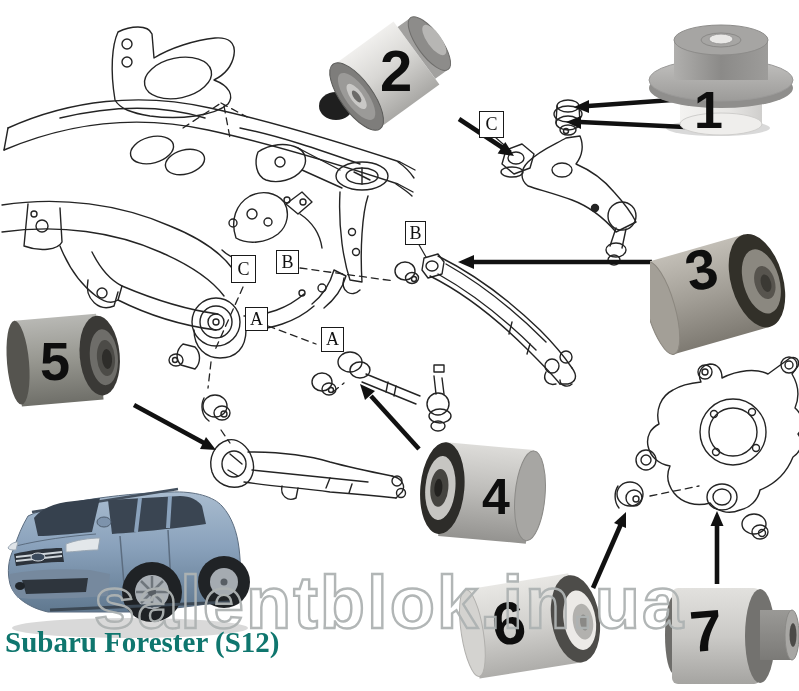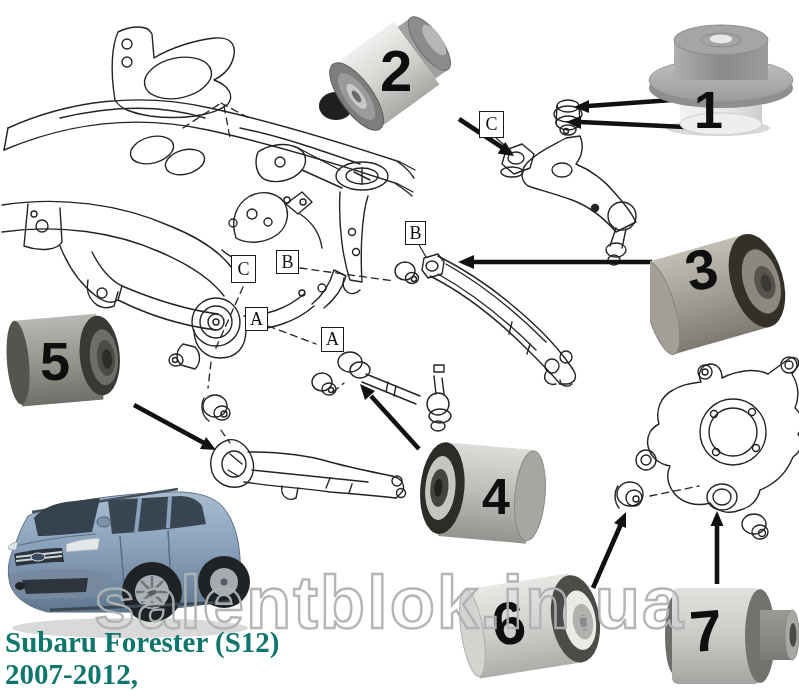--- a/index.html
+++ b/index.html
@@ -418,16 +418,15 @@
     <circle cx="224" cy="112" r="26" fill="#202326"></circle>
     <circle cx="224" cy="112" r="14" fill="#a5abb1"></circle>
     <circle cx="224" cy="112" r="3.5" fill="#585e64"></circle>
     <path d="M50,140 L230,132" stroke="#3c4854" stroke-width="3" fill="none"></path>
   </svg>
 
   <div class="watermark">salentblok.in.ua</div>
 
   <div class="title">
     <div>Subaru Forester (S12)</div>
-    <div>2007-2012,</div>
   </div>
 
 </div>
 
 </body></html>

